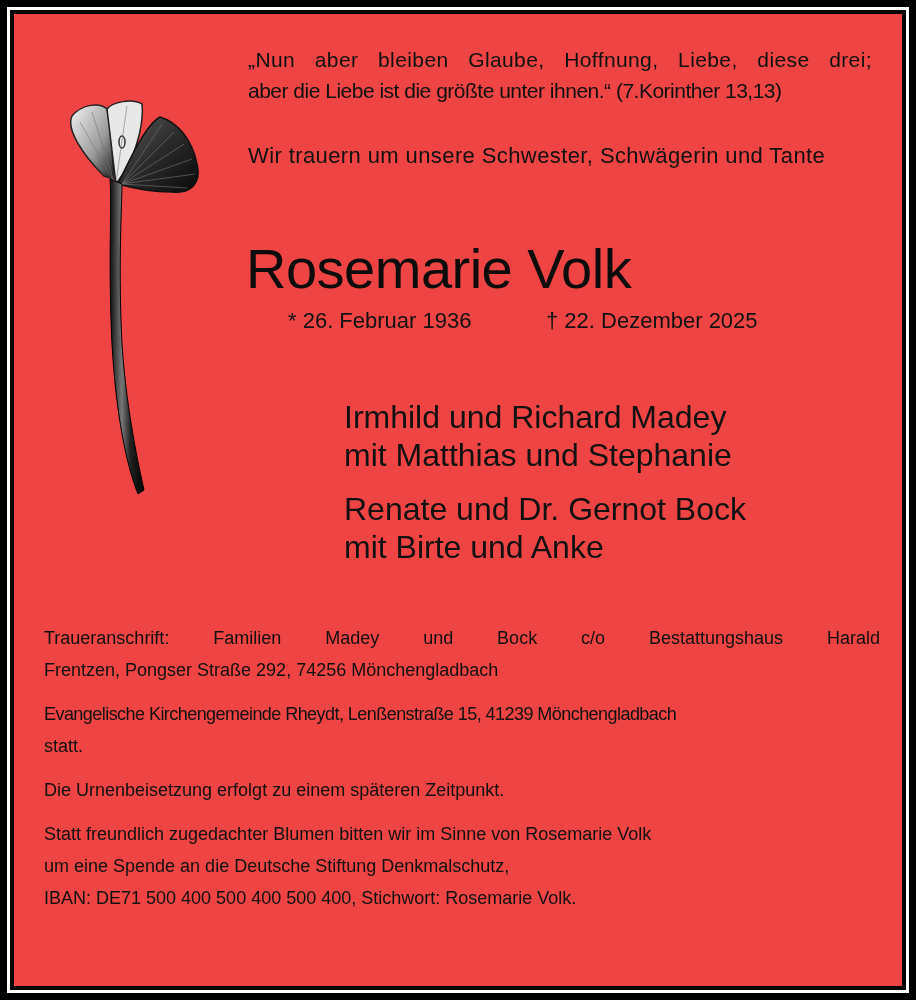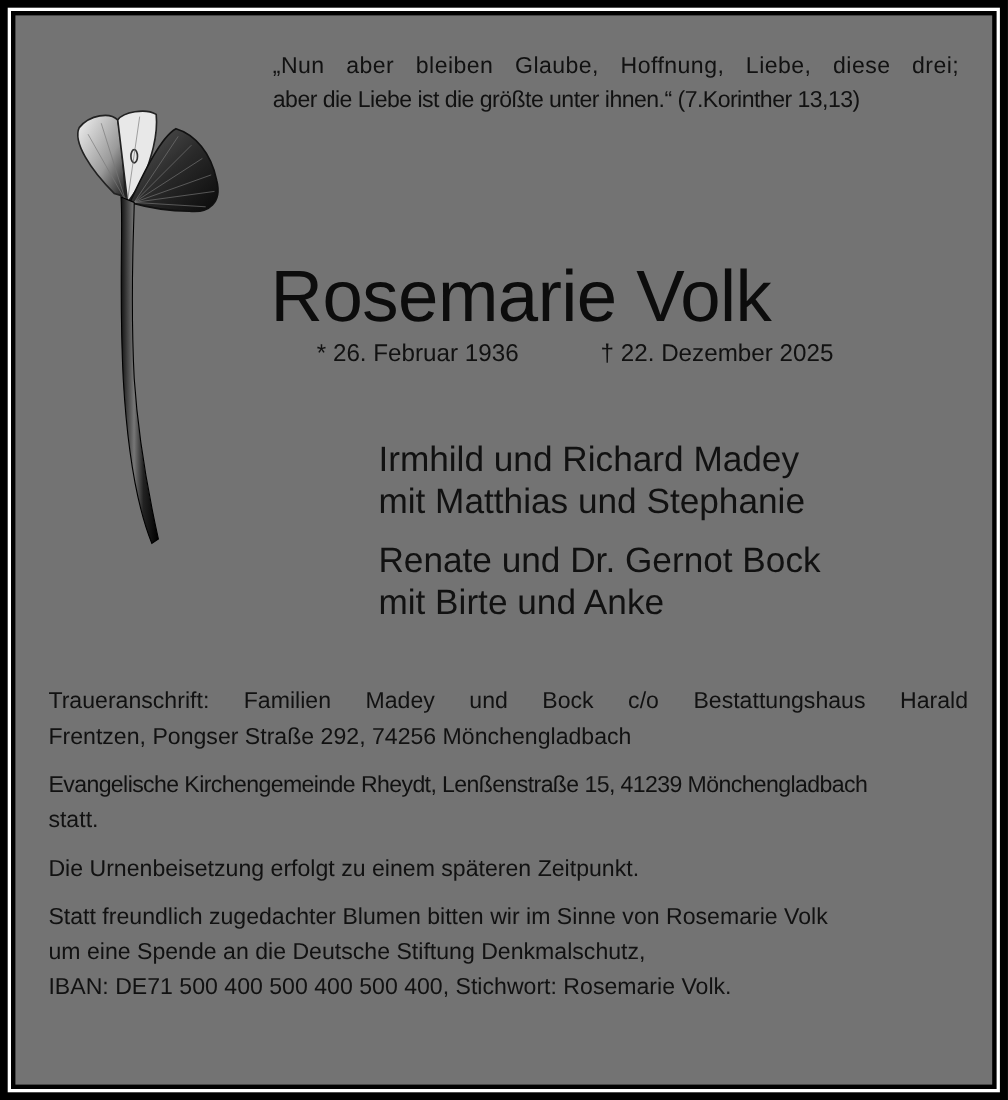--- a/index.html
+++ b/index.html
@@ -1,40 +1,40 @@
 <!DOCTYPE html>
 <html><head>
 <meta charset="utf-8">
 <style>
   html, body { margin: 0; padding: 0; background: #000; }
   body { width: 916px; height: 1000px; position: relative; overflow: hidden; font-family: "Liberation Sans", "DejaVu Sans", sans-serif; color: #111; }
   .frame-outer { position: absolute; left: 0; top: 0; width: 916px; height: 1000px; background: #000; }
   .frame-gap { position: absolute; left: 7px; top: 7px; right: 7px; bottom: 7px; background: #fff; }
   .frame-inner { position: absolute; left: 10px; top: 10px; right: 10px; bottom: 10px; background: #000; }
-  .page { position: absolute; left: 14px; top: 14px; right: 14px; bottom: 14px; background: #737373; }
+  .page { position: absolute; left: 14px; top: 14px; right: 14px; bottom: 14px; background: #ef4444; }
 
   .leaf { position: absolute; left: 38px; top: 70px; width: 160px; height: 420px; }
 
   .quote { position: absolute; left: 234px; top: 30px; width: 624px; font-size: 21px; line-height: 31px; }
   .quote .l1 { display: block; text-align: justify; text-align-last: justify; letter-spacing: 0.4px; }
   .quote .l2 { display: block; letter-spacing: -0.5px; }
 
   .intro { position: absolute; left: 234px; top: 126px; width: 624px; font-size: 22px; line-height: 32px; text-align: justify; letter-spacing: 0.4px; }
 
-  .name { position: absolute; left: 232px; top: 220px; font-size: 66px; line-height: 70px; letter-spacing: -0.5px; font-weight: 400; color: #0c0c0c; }
+  .name { position: absolute; left: 232px; top: 220px; font-size: 56px; line-height: 70px; letter-spacing: -0.5px; font-weight: 400; color: #0c0c0c; }
 
   .dates { position: absolute; left: 234px; top: 292px; width: 600px; font-size: 22px; line-height: 30px; }
   .dates .born { position: absolute; left: 0; top: 0; white-space: nowrap; margin-left: 40px; }
   .dates .died { position: absolute; left: 298px; top: 0; white-space: nowrap; }
 
   .family { position: absolute; left: 330px; top: 384px; font-size: 32px; line-height: 38px; }
   .family .group { margin-bottom: 16px; }
   .family .group span { display: block; white-space: nowrap; }
 
-  .details { position: absolute; left: 30px; top: 608px; width: 836px; font-size: 21px; line-height: 32px; }
+  .details { position: absolute; left: 30px; top: 608px; width: 836px; font-size: 18px; line-height: 32px; }
   .details p { margin: 0 0 12px 0; }
   .details span.line { display: block; }
   .details span.jl { display: block; text-align: justify; text-align-last: justify; }
   .details span.tight { letter-spacing: -0.55px; }
 </style>
 </head>
 <body>
 
 <div class="frame-outer"></div>
 <div class="frame-gap"></div>
@@ -81,20 +81,21 @@
     </g>
 
     <path d="M58 95 C60 120 56 180 60 260 C64 330 74 380 86 410 L92 406 C84 370 74 320 70 260 C66 180 70 120 70 100 Z" fill="url(#stem)" stroke="#000" stroke-width="1"></path>
   </svg>
 
   <div class="quote">
     <span class="l1">„Nun aber bleiben Glaube, Hoffnung, Liebe, diese drei;</span>
     <span class="l2">aber die Liebe ist die größte unter ihnen.“ (7.Korinther 13,13)</span>
   </div>
 
+  <div class="intro">Wir trauern um unsere Schwester, Schwägerin und Tante</div>
 
   <div class="name">Rosemarie Volk</div>
 
   <div class="dates">
     <span class="born">* 26. Februar 1936</span>
     <span class="died">† 22. Dezember 2025</span>
   </div>
 
   <div class="family">
     <div class="group">

